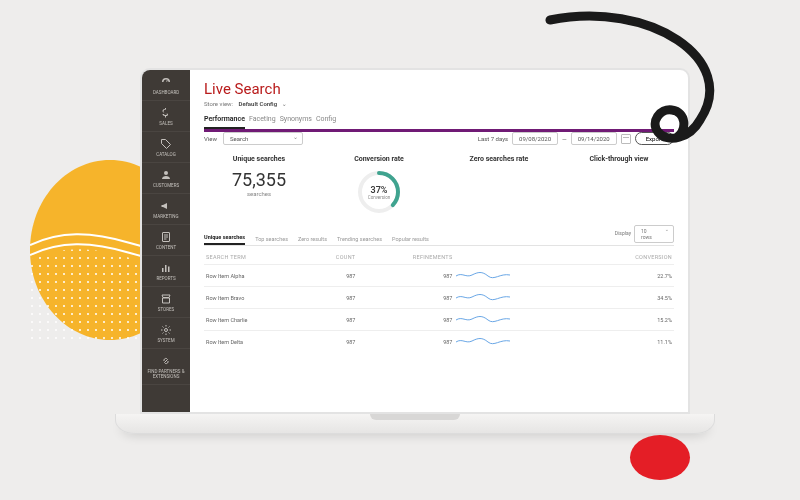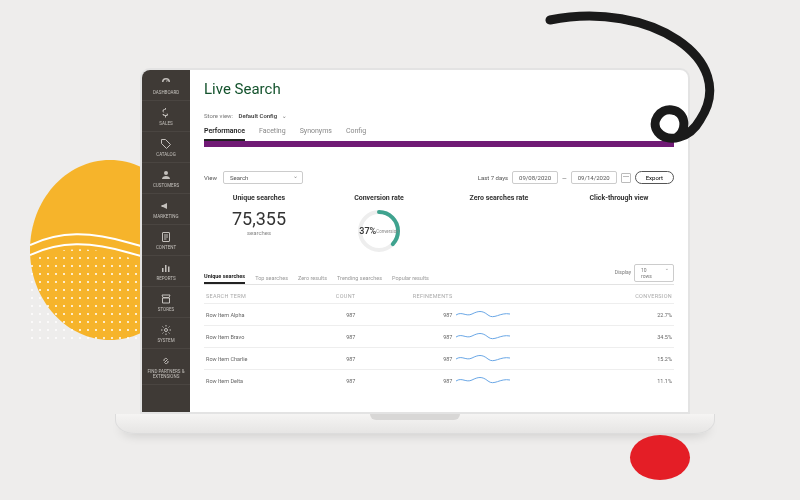--- a/index.html
+++ b/index.html
@@ -12,42 +12,42 @@
   .laptop{position:absolute;left:140px;top:68px;width:550px;height:370px;z-index:2}
   .screen{width:100%;height:346px;background:#fff;border:2px solid #e3e3e3;border-radius:10px 10px 0 0;overflow:hidden;display:flex}
   .base{width:600px;height:20px;margin-left:-25px;background:linear-gradient(#f5f4f3,#e6e5e4);border-radius:0 0 20px 20px/0 0 14px 14px;border:1px solid #dcdcdc;border-top:none;box-shadow:0 6px 12px -6px rgba(0,0,0,.2)}
   .base::before{content:"";display:block;width:90px;height:6px;margin:0 auto;background:#d8d7d6;border-radius:0 0 6px 6px}
   
   .sbar{width:48px;background:#3f3a36;color:#c4c0bc;display:flex;flex-direction:column;font-size:4.5px;text-align:center}
   .sbar-item{padding:6px 2px 5px;border-bottom:1px solid #4a4541;cursor:pointer}
   .sbar-item svg{width:12px;height:12px;fill:#c4c0bc;display:block;margin:0 auto 2px}
   
   .main{flex:1;padding:10px 14px;overflow:hidden;color:#3b3b3b}
-  .title{font-size:15px;font-weight:400;margin-bottom:14px;color:#14532d}
+  .title{font-size:15px;font-weight:400;margin-bottom:2px;color:#b91c1c}
   .storeview{font-size:6px;color:#777;margin-bottom:8px}
   .storeview b{font-weight:600;color:#444;margin-left:4px}
   .chev{font-size:6px;margin-left:3px;color:#777}
-  .tabs{border-bottom:6px solid #701a75;display:flex;gap:14px;font-size:7px;color:#888;margin-bottom:24px}
+  .tabs{border-bottom:3px solid #701a75;display:flex;gap:4px;font-size:7px;color:#888;margin-bottom:0}
   .tab{padding-bottom:4px;cursor:pointer}
   .tab.active{color:#222;border-bottom:2px solid #222;font-weight:600}
   .controls{display:flex;align-items:center;gap:6px;font-size:6px;color:#555;margin-bottom:10px}
   .controls .right{margin-left:auto;display:flex;align-items:center;gap:4px}
   .sel{border:1px solid #ccc;border-radius:2px;padding:2px 18px 2px 6px;background:#fff;position:relative;cursor:pointer}
   .sel::after{content:"⌄";position:absolute;right:4px;top:0;color:#888}
   .date{border:1px solid #ccc;border-radius:2px;padding:2px 6px;background:#fff}
   .btn{border:1px solid #555;border-radius:10px;padding:2px 10px;background:#fff;cursor:pointer;font-size:6px}
   
   .cards{display:flex;gap:10px;margin-bottom:10px}
   .card{flex:1;text-align:center}
   .card h4{font-size:7px;font-weight:700;color:#333;margin-bottom:6px}
   .big{font-size:18px;font-weight:400;color:#333}
   .sub{font-size:6px;color:#888}
   .donut{width:46px;height:46px;margin:0 auto;position:relative}
   .donut svg{transform:rotate(-90deg)}
-  .donut .center{position:absolute;inset:0;display:flex;flex-direction:row;justify-content:center;align-items:center}
+  .donut .center{position:absolute;inset:0;display:flex;flex-direction:column;justify-content:center;align-items:center}
   .donut .pct{font-size:9px;font-weight:600}
   .donut .lbl{font-size:4.5px;color:#888}
   
   .inner-tabs{display:flex;gap:10px;font-size:5.5px;color:#999;border-bottom:1px solid #e3e3e3;align-items:flex-end}
   .inner-tabs span{padding-bottom:3px;cursor:pointer}
   .inner-tabs span.active{color:#222;border-bottom:2px solid #222;font-weight:700}
   .inner-tabs .disp{margin-left:auto;display:flex;align-items:center;gap:3px;font-size:5px;color:#777;padding-bottom:2px}
   table{width:100%;font-size:5.5px;color:#666;border-collapse:collapse;margin-top:4px}
   th{font-weight:400;color:#aaa;text-align:left;padding:4px 2px;letter-spacing:.3px}
   th.r,td.r{text-align:right}

